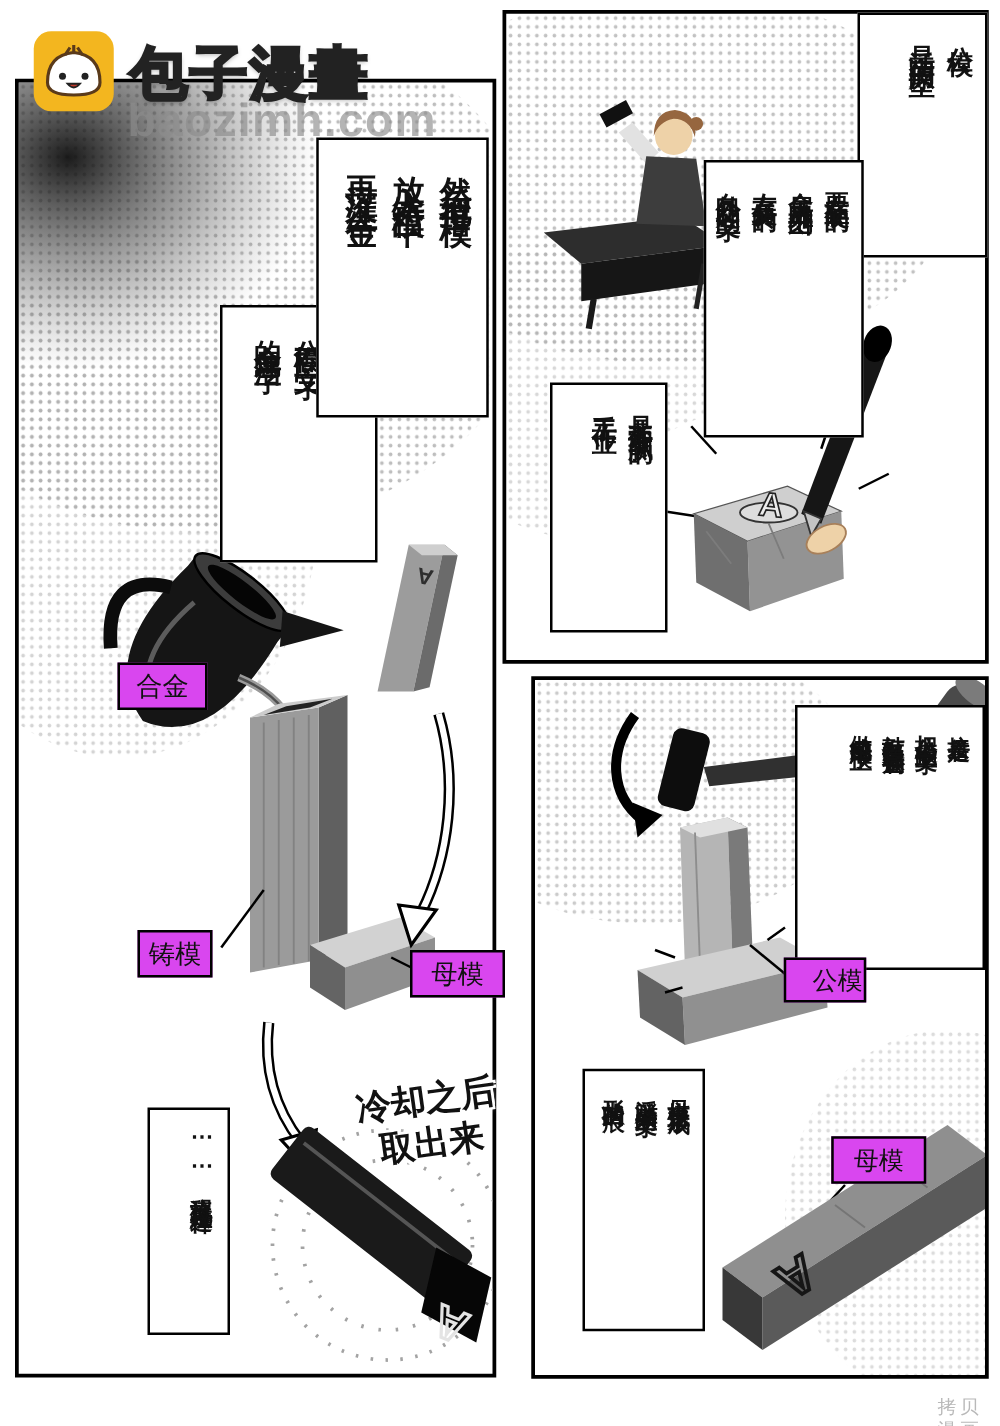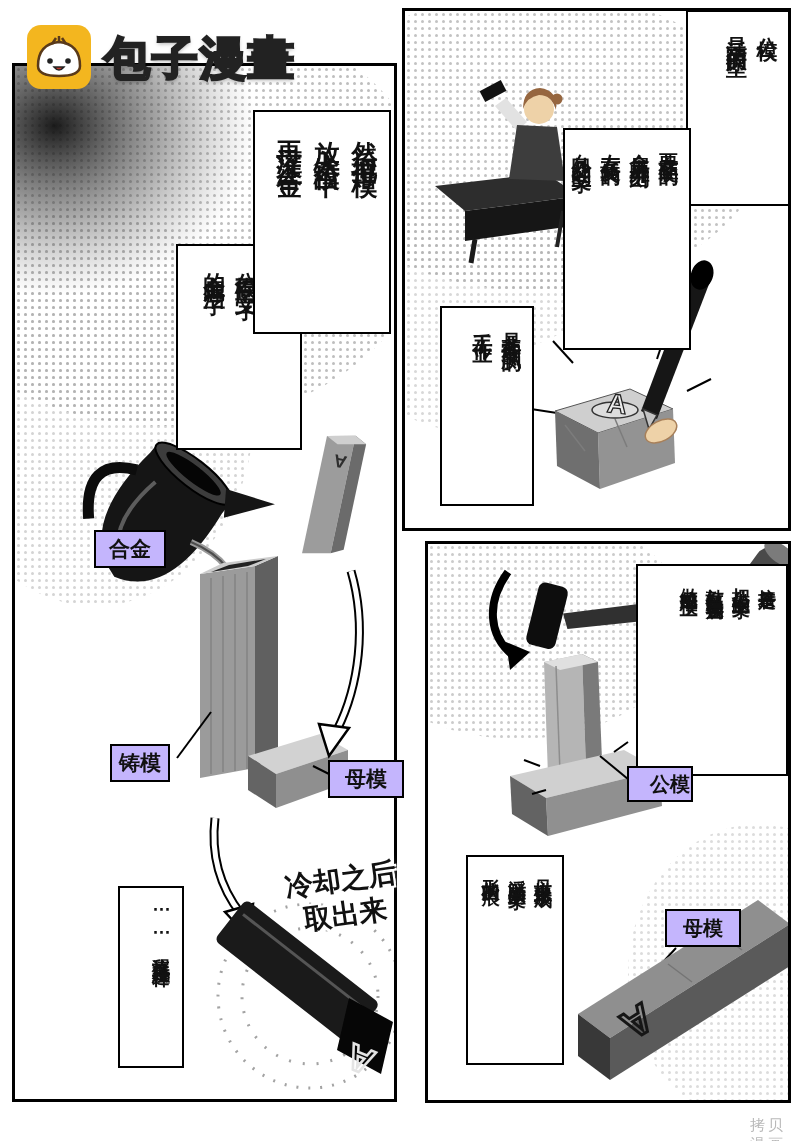--- a/index.html
+++ b/index.html
@@ -3,22 +3,22 @@
 <meta charset="utf-8">
 <style>
   html,body{margin:0;padding:0;background:#fff;}
   .page{position:relative;width:800px;height:1141px;background:#fff;overflow:hidden;
         font-family:"Liberation Sans", sans-serif;color:#111;}
   .panel{position:absolute;background:#fff;border:3px solid #000;box-sizing:border-box;z-index:1;}
   .panel svg{position:absolute;left:0;top:0;}
   .vbox{position:absolute;background:#fff;border:2px solid #000;box-sizing:border-box;
         writing-mode:vertical-rl;text-orientation:upright;white-space:pre-line;
         font-weight:600;line-height:1.45;padding:8px 6px;z-index:3;}
-  .hlabel{position:absolute;background:#c4b5fd;border:2px solid #000;box-sizing:border-box;
-        display:flex;align-items:center;justify-content:center;font-weight:700;z-index:3;}
+  .hlabel{position:absolute;background:#d946ef;border:2px solid #000;box-sizing:border-box;
+        display:flex;align-items:center;justify-content:center;font-weight:400;z-index:3;}
   .handwritten{position:absolute;z-index:3;font-weight:700;white-space:pre-line;text-align:center;
         transform:rotate(-8deg);line-height:1.25;
         text-shadow:-2px -2px 0 #fff,2px -2px 0 #fff,-2px 2px 0 #fff,2px 2px 0 #fff,0 0 6px #fff;}
   .logo-wrap{position:absolute;left:26px;top:24px;z-index:6;display:flex;align-items:flex-start;}
   .site-name{position:absolute;left:104px;top:28px;z-index:6;font-size:46px;font-weight:800;
         color:#fff;-webkit-text-stroke:2.5px #222;letter-spacing:2px;
         text-shadow:0 2px 4px rgba(0,0,0,.35);}
   .site-url{position:absolute;left:102px;top:76px;z-index:6;font-size:37px;font-weight:700;
         color:rgba(140,140,140,.65);letter-spacing:1px;}
   .stamp{position:absolute;left:48px;top:84px;z-index:6;opacity:.5;}
@@ -258,17 +258,18 @@
     <svg width="66" height="66" viewBox="0 0 66 66">
       <rect x="1" y="1" width="64" height="64" rx="14" fill="#f3b61f"></rect>
       <path d="M 12,42 Q 12,20 33,18 Q 54,20 54,42 Q 54,52 33,52 Q 12,52 12,42 Z" fill="#fff" stroke="#5a3a1a" stroke-width="2.5"></path>
       <path d="M 26,20 L 30,14 M 33,19 L 33,12 M 40,20 L 36,14" stroke="#5a3a1a" stroke-width="2.5" fill="none"></path>
       <circle cx="24" cy="37" r="2.8" fill="#222"></circle>
       <circle cx="42" cy="37" r="2.8" fill="#222"></circle>
       <path d="M 28,43 Q 33,49 38,43 Z" fill="#c0392b" stroke="#222" stroke-width="1.5"></path>
     </svg>
   </div>
   <div class="site-name">包子漫畫</div>
+  <div class="site-url">baozimh.com</div>
 
 
   <div class="corner-mark">拷贝漫画</div>
 
 </div>
 
 </body></html>

